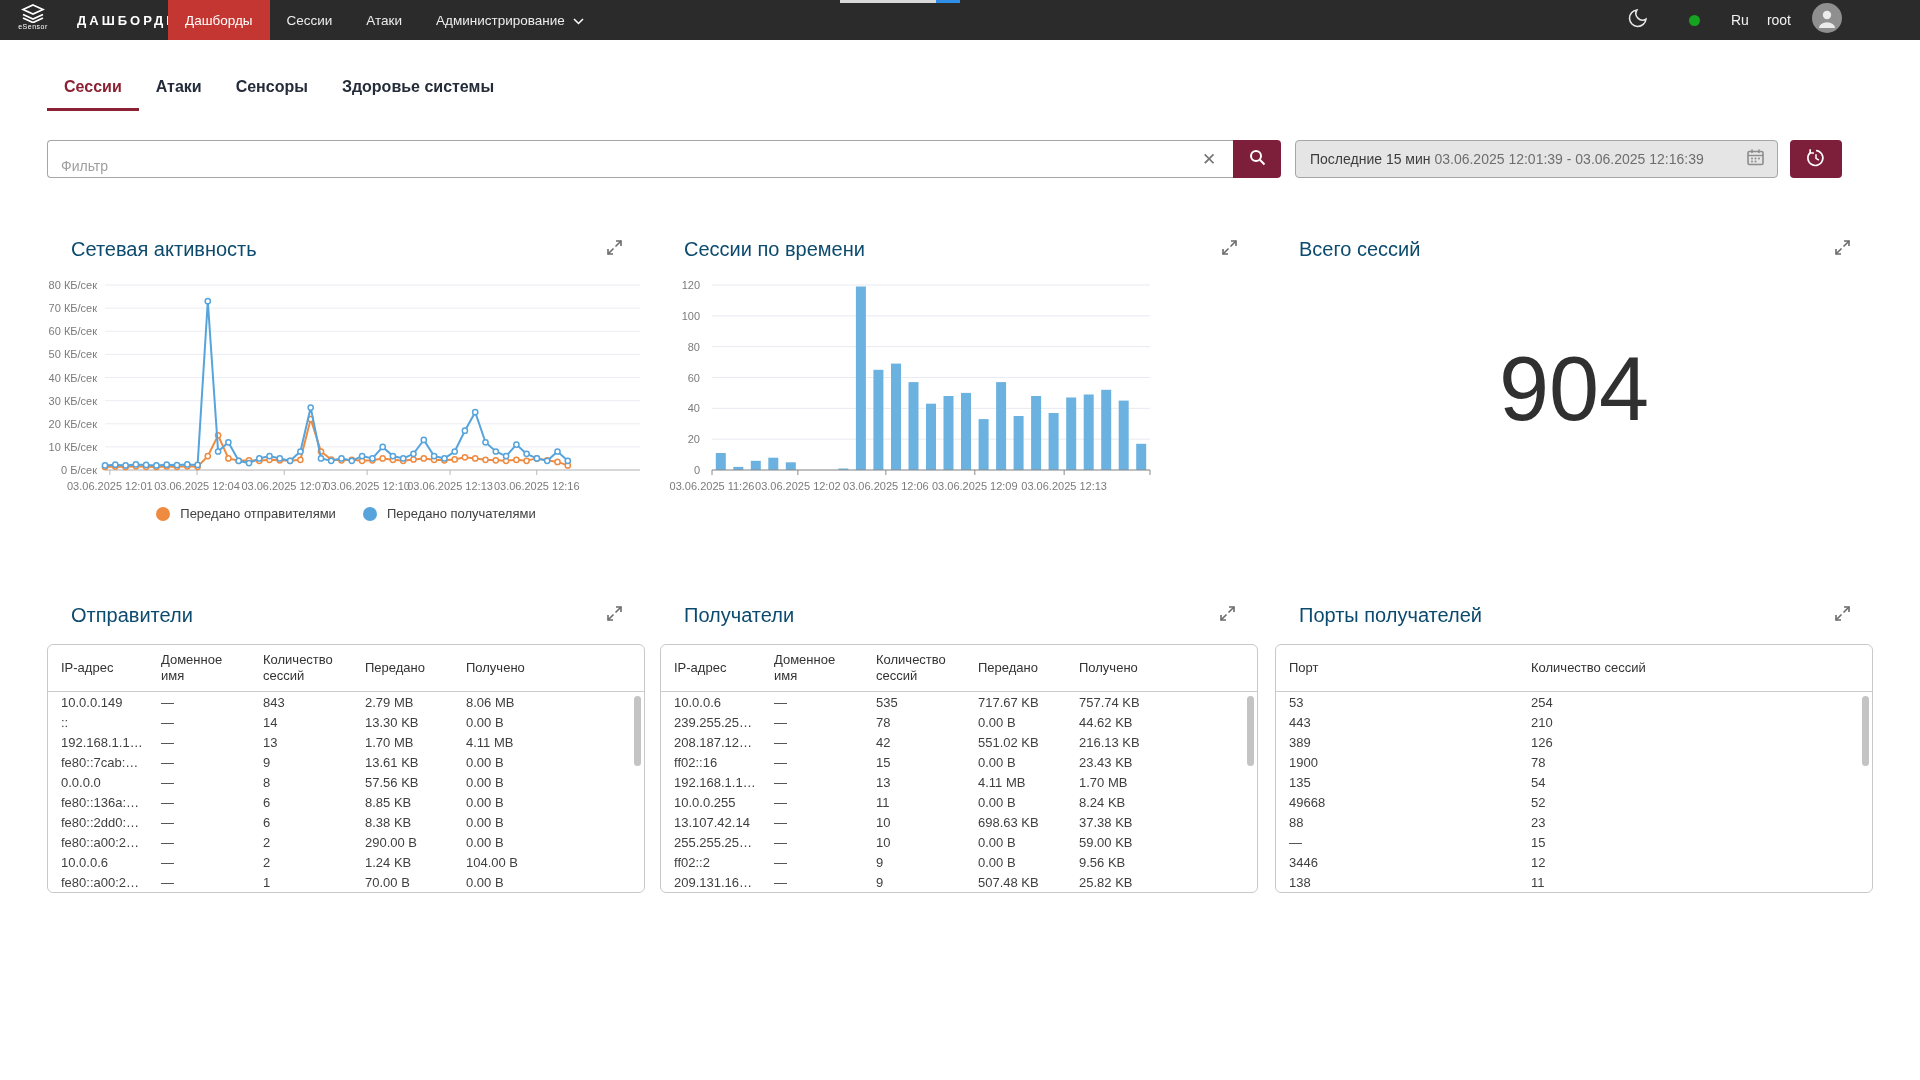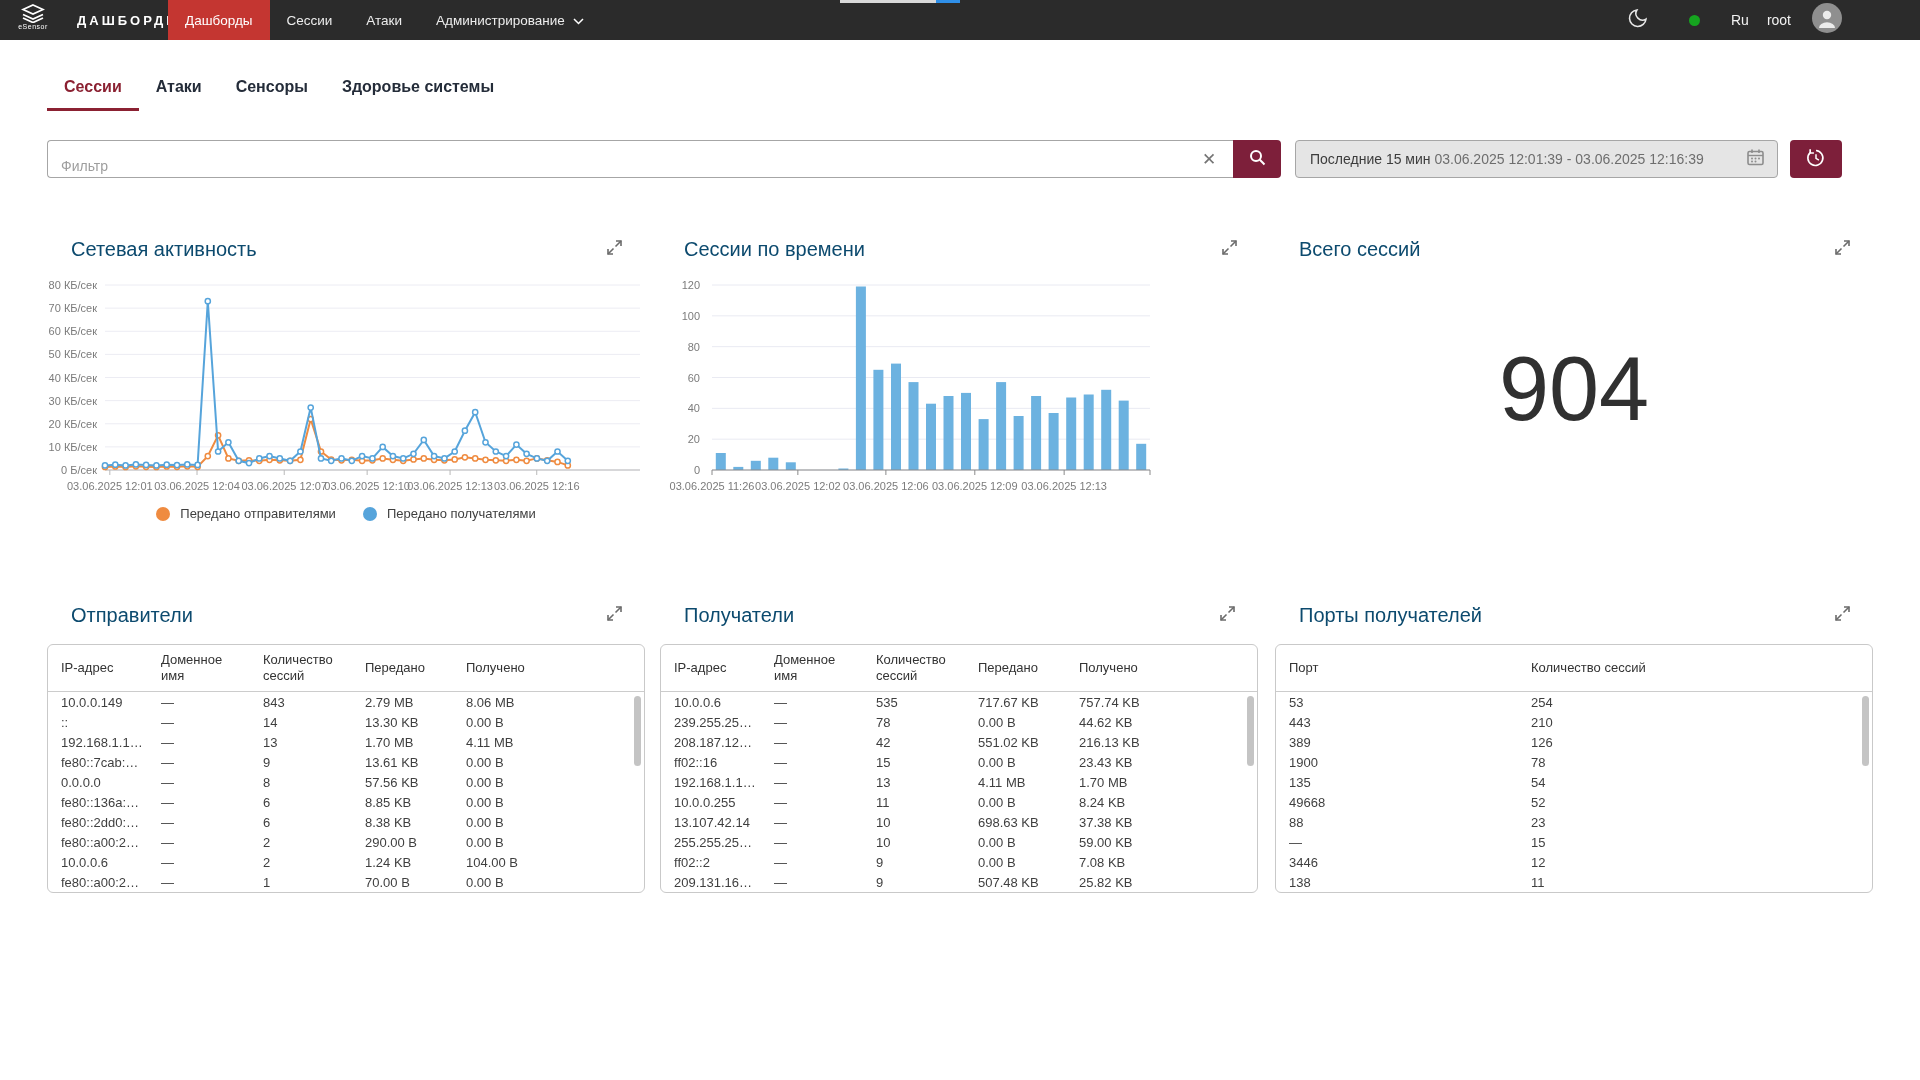--- a/index.html
+++ b/index.html
@@ -593,21 +593,21 @@
             <td>—</td>
             <td>10</td>
             <td>0.00 B</td>
             <td>59.00 KB</td>
           </tr>
           <tr>
             <td>ff02::2</td>
             <td>—</td>
             <td>9</td>
             <td>0.00 B</td>
-            <td>7.08 KB</td>
+            <td>9.56 KB</td>
           </tr>
           <tr>
             <td>209.131.162.45</td>
             <td>—</td>
             <td>9</td>
             <td>507.48 KB</td>
             <td>25.82 KB</td>
           </tr>
         </tbody>
       </table>

